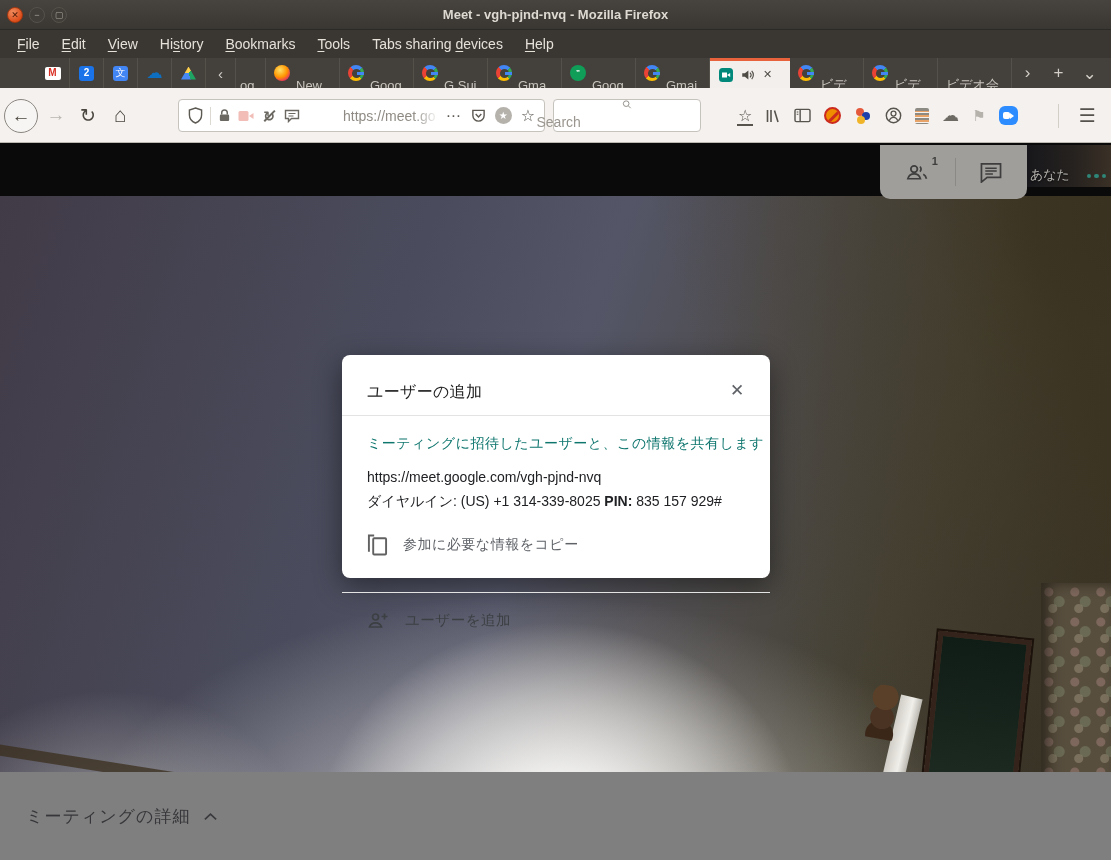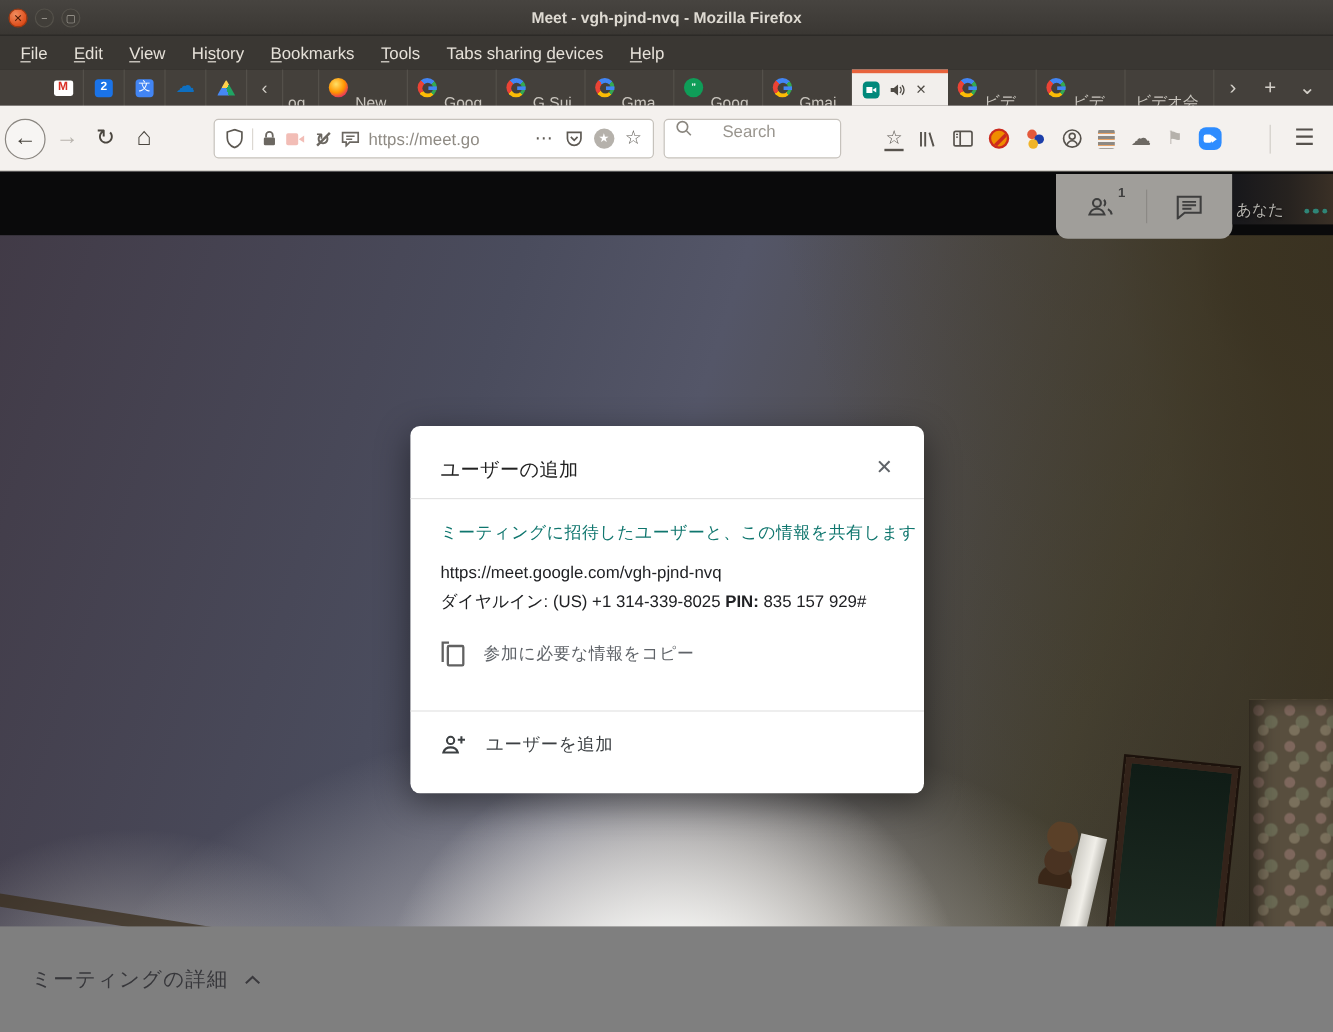--- a/index.html
+++ b/index.html
@@ -57,31 +57,31 @@
   .navbar{position:absolute;left:0;top:88px;width:1111px;height:55px;background:#f4f1ee;
     border-bottom:1px solid #bcb8b2;box-sizing:border-box;}
   .nav-btn{position:absolute;top:11px;width:32px;height:32px;display:grid;place-items:center;
     font-size:19px;color:#4a463f;}
   .back-circle{border:1px solid #8a8680;border-radius:50%;background:#f7f5f3;}
   .fwd{color:#b8b4ae;}
   .url-bar{position:absolute;left:178px;top:11px;width:367px;height:33px;background:#fff;
     border:1px solid #c6c2bc;border-radius:4px;display:flex;align-items:center;gap:7px;
     padding:0 9px;box-sizing:border-box;}
   .url-divider{width:1px;height:18px;background:#dcd8d2;}
-  .url-text{flex:1;font-size:14px;color:#8f8b84;white-space:nowrap;overflow:hidden;position:relative;}
+  .url-text{flex:1;font-size:14px;color:#8f8b84;white-space:nowrap;overflow:hidden;position:relative;margin-left:36px;}
   .url-text::after{content:'';position:absolute;right:0;top:0;bottom:0;width:26px;
     background:linear-gradient(90deg,rgba(255,255,255,0),#fff);}
   .ic-autoplay-blocked{position:relative;width:16px;height:16px;color:#6b6761;font-size:14px;font-weight:bold;}
   .ic-autoplay-blocked i{position:absolute;left:1px;top:7px;width:15px;height:1.8px;background:#6b6761;transform:rotate(-45deg);}
   .ic-page-actions{color:#5d5953;font-size:15px;letter-spacing:1px;}
   .ic-activity{width:17px;height:17px;border-radius:50%;background:#b5b1ab;color:#fff;font-size:10px;}
   .ic-bookmark{color:#5d5953;font-size:16px;}
   .search-bar{position:absolute;left:553px;top:11px;width:148px;height:33px;background:#fff;
-    border:1px solid #c6c2bc;border-radius:4px;display:flex;align-items:flex-start;gap:23px;
-    padding:0 9px;box-sizing:border-box;}
+    border:1px solid #c6c2bc;border-radius:4px;display:flex;align-items:center;gap:4px;
+    padding:0 9px;box-sizing:border-box;flex-direction:column;}
   .search-input{border:none;outline:none;flex:1;min-width:0;font-size:14px;color:#55514b;
     font-family:"Liberation Sans","DejaVu Sans",sans-serif;background:transparent;}
   .search-input::placeholder{color:#9a968f;}
   .toolbar-icons{position:absolute;left:738px;top:11px;height:33px;display:flex;align-items:center;gap:13px;}
   .ic-bookmark-star{position:relative;color:#57534d;font-size:16px;}
   .ic-bookmark-star::after{content:'';position:absolute;left:-1px;right:-1px;bottom:-2px;height:2px;background:#57534d;}
   .ic-adblock{width:17px;height:17px;border-radius:50%;background:#ef8c00;border:2px solid #cc2a1e;
     position:relative;overflow:hidden;box-sizing:border-box;}
   .ic-adblock::after{content:'';position:absolute;left:-3px;top:5.5px;width:22px;height:2.6px;
     background:#cc2a1e;transform:rotate(-45deg);}
@@ -139,21 +139,21 @@
   .people-wrap{position:relative;display:grid;place-items:center;}
   .people-sup{position:absolute;right:-7px;top:-7px;font-size:11px;font-weight:bold;color:#3e3e3e;}
   .self-tile{position:absolute;left:1027px;top:145px;width:84px;height:42px;
     background:linear-gradient(90deg,#17171b,#26221f 55%,#3a3026);}
   .you-label{position:absolute;left:3px;bottom:3px;font-size:13px;color:#b6b4af;
     text-shadow:0 1px 2px rgba(0,0,0,.7);}
   .audio-dots{position:absolute;right:5px;bottom:9px;display:flex;gap:3px;}
   .audio-dots i{width:4.5px;height:4.5px;border-radius:50%;background:#2f8577;}
 
   
-  .dialog{position:absolute;left:342px;top:355px;width:428px;height:306px;background:#fff;
+  .dialog{position:absolute;left:342px;top:355px;width:428px;height:223px;background:#fff;
     border-radius:8px;box-shadow:0 8px 28px rgba(0,0,0,.45);box-sizing:border-box;}
   .dlg-title{position:absolute;left:25px;top:27px;font-size:16px;color:#212121;letter-spacing:.3px;}
   .dlg-close{position:absolute;right:21px;top:23px;width:24px;height:24px;display:grid;place-items:center;
     font-size:17px;color:#5f6368;}
   .dlg-div1{position:absolute;left:0;top:60px;width:100%;height:1px;background:#e3e3e3;}
   .dlg-sub{position:absolute;left:25px;top:80px;font-size:14px;color:#0f766e;letter-spacing:.5px;}
   .dlg-link{position:absolute;left:25px;top:114px;font-size:14px;color:#202124;}
   .dlg-dial{position:absolute;left:25px;top:138px;font-size:14px;color:#202124;}
   .dlg-dial b{font-weight:bold;}
   .dlg-copy{position:absolute;left:25px;top:178px;display:flex;align-items:center;gap:15px;text-align:center;}

